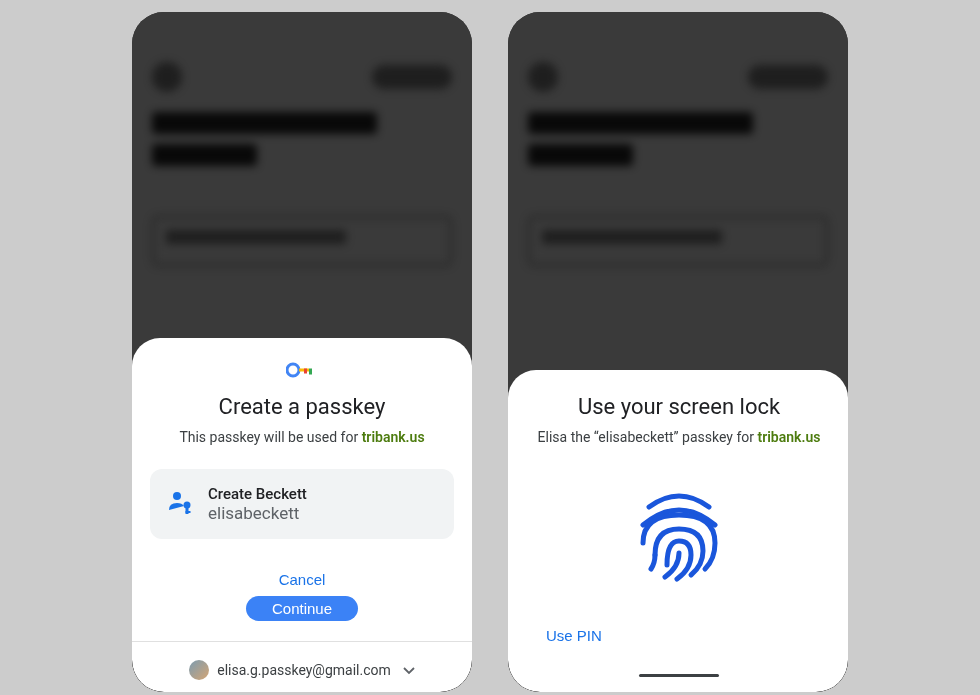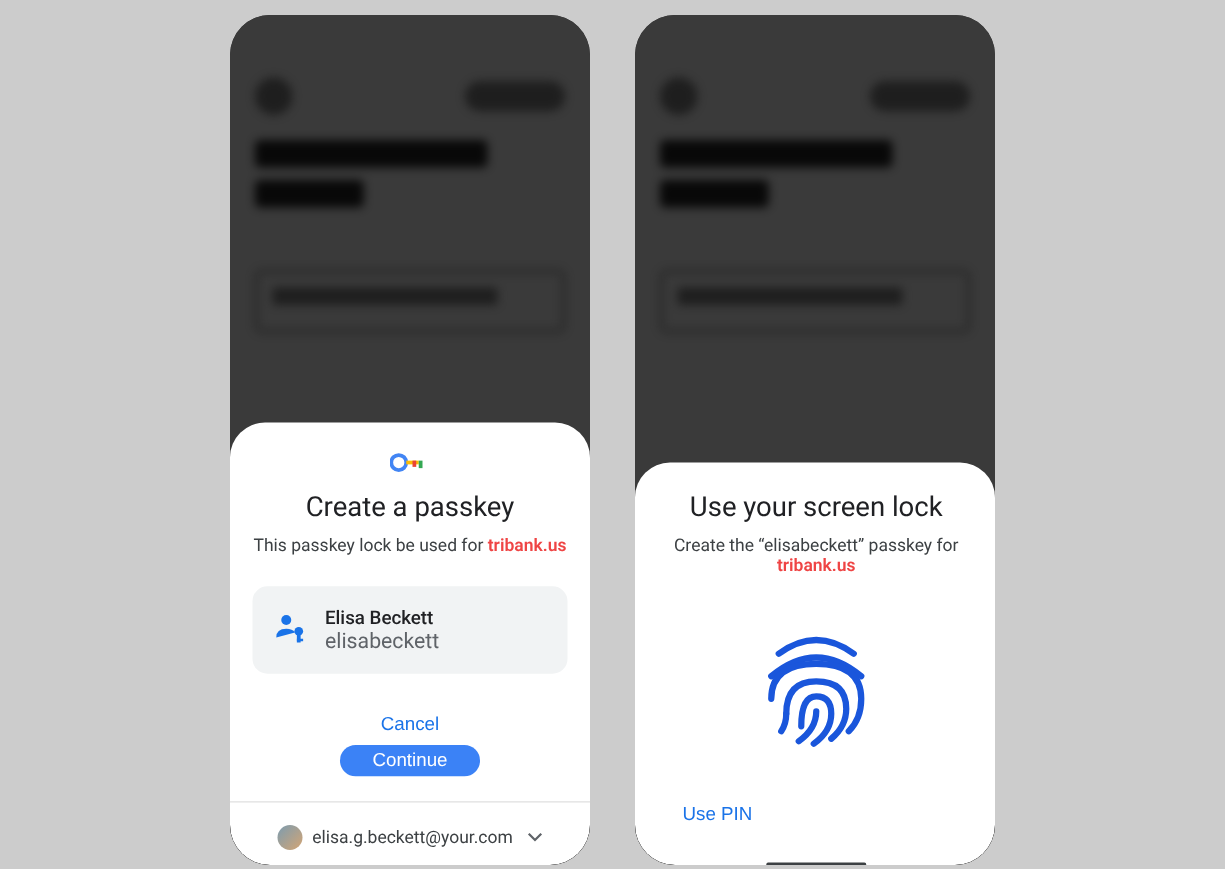--- a/index.html
+++ b/index.html
@@ -14,21 +14,21 @@
       width: 980px;
       height: 695px;
       display: flex;
       justify-content: center;
       align-items: flex-start;
       gap: 36px;
       padding-top: 12px;
     }
     
     .phone {
-      width: 288px;
+      width: 340px;
       height: 680px;
       background: #2a2a2a;
       border-radius: 32px;
       overflow: hidden;
       position: relative;
     }
     
     .phone-bg {
       position: absolute;
       inset: 0;
@@ -130,21 +130,21 @@
     
     .sheet-subtitle {
       text-align: center;
       font-size: 14px;
       color: #3c4043;
       margin-bottom: 24px;
     }
     
     .sheet-subtitle strong {
       font-weight: 600;
-      color: #ef4444;
+      color: #4d7c0f;
     }
     
     .account-card {
       background: #f1f3f4;
       border-radius: 12px;
       padding: 16px;
       display: flex;
       align-items: center;
       gap: 14px;
       margin-bottom: 24px;
@@ -266,49 +266,49 @@
         <circle cx="7" cy="8" r="6" fill="none" stroke="#4285F4" stroke-width="3"></circle>
         <rect x="13" y="6.5" width="10" height="3" fill="#FBBC04"></rect>
         <rect x="23" y="6.5" width="3" height="6" fill="#34A853"></rect>
         <rect x="18" y="6.5" width="3" height="5" fill="#EA4335"></rect>
       </svg>
     </div>
 
     <h2 class="sheet-title">Create a passkey</h2>
 
     <p class="sheet-subtitle">
-      <span>This passkey lock be used for </span><strong>tribank.us</strong>
+      <span>This passkey will be used for </span><strong>tribank.us</strong>
     </p>
 
     <div class="account-card">
       <div class="account-icon">
         <svg width="28" height="28" viewBox="0 0 28 28">
           <circle cx="11" cy="8" r="4" fill="#1a73e8"></circle>
           <path d="M 3 22 Q 3 15 11 15 Q 16 15 18 18" fill="#1a73e8"></path>
           <circle cx="21" cy="17" r="3.5" fill="#1a73e8"></circle>
           <rect x="19.5" y="19" width="3" height="7" fill="#1a73e8"></rect>
           <rect x="19.5" y="23" width="5" height="2" fill="#1a73e8"></rect>
         </svg>
       </div>
       <div>
-        <div class="account-name">Elisa Beckett</div>
+        <div class="account-name">Create Beckett</div>
         <div class="account-username">elisabeckett</div>
       </div>
     </div>
 
     <div class="button-row">
       <button class="btn-text">Cancel</button>
       <button class="btn-primary">Continue</button>
     </div>
 
     <div class="footer-divider"></div>
 
     <div class="footer-account">
       <div class="avatar"></div>
-      <span>elisa.g.beckett@your.com</span>
+      <span>elisa.g.passkey@gmail.com</span>
       <span class="chevron">
         <svg width="12" height="8" viewBox="0 0 12 8">
           <path d="M 1 1 L 6 6 L 11 1" stroke="#5f6368" stroke-width="1.8" fill="none"></path>
         </svg>
       </span>
     </div>
 
     <div class="home-indicator"></div>
   </div>
 </div>
@@ -327,21 +327,21 @@
       <div class="blur-input">
         <div class="blur-input-text"></div>
       </div>
     </div>
   </div>
 
   <div class="sheet sheet-2">
     <h2 class="sheet-title">Use your screen lock</h2>
 
     <p class="sheet-subtitle">
-      <span>Create the “elisabeckett” passkey for </span><strong>tribank.us</strong>
+      <span>Elisa the “elisabeckett” passkey for </span><strong>tribank.us</strong>
     </p>
 
     <div class="fingerprint-container">
       <svg width="92" height="100" viewBox="0 0 92 100">
         <g fill="none" stroke="#1a56db" stroke-width="5" stroke-linecap="round">
           <path d="M 16 20 Q 46 -2 76 20"></path>
           <path d="M 10 38 Q 46 8 82 38"></path>
           <path d="M 10 56 Q 10 28 46 28 Q 82 28 82 56 Q 82 72 72 82"></path>
           <path d="M 22 68 Q 22 42 46 42 Q 70 42 70 64 Q 70 78 58 88"></path>
           <path d="M 34 78 Q 34 54 46 54 Q 58 54 58 68 Q 58 82 44 92"></path>

